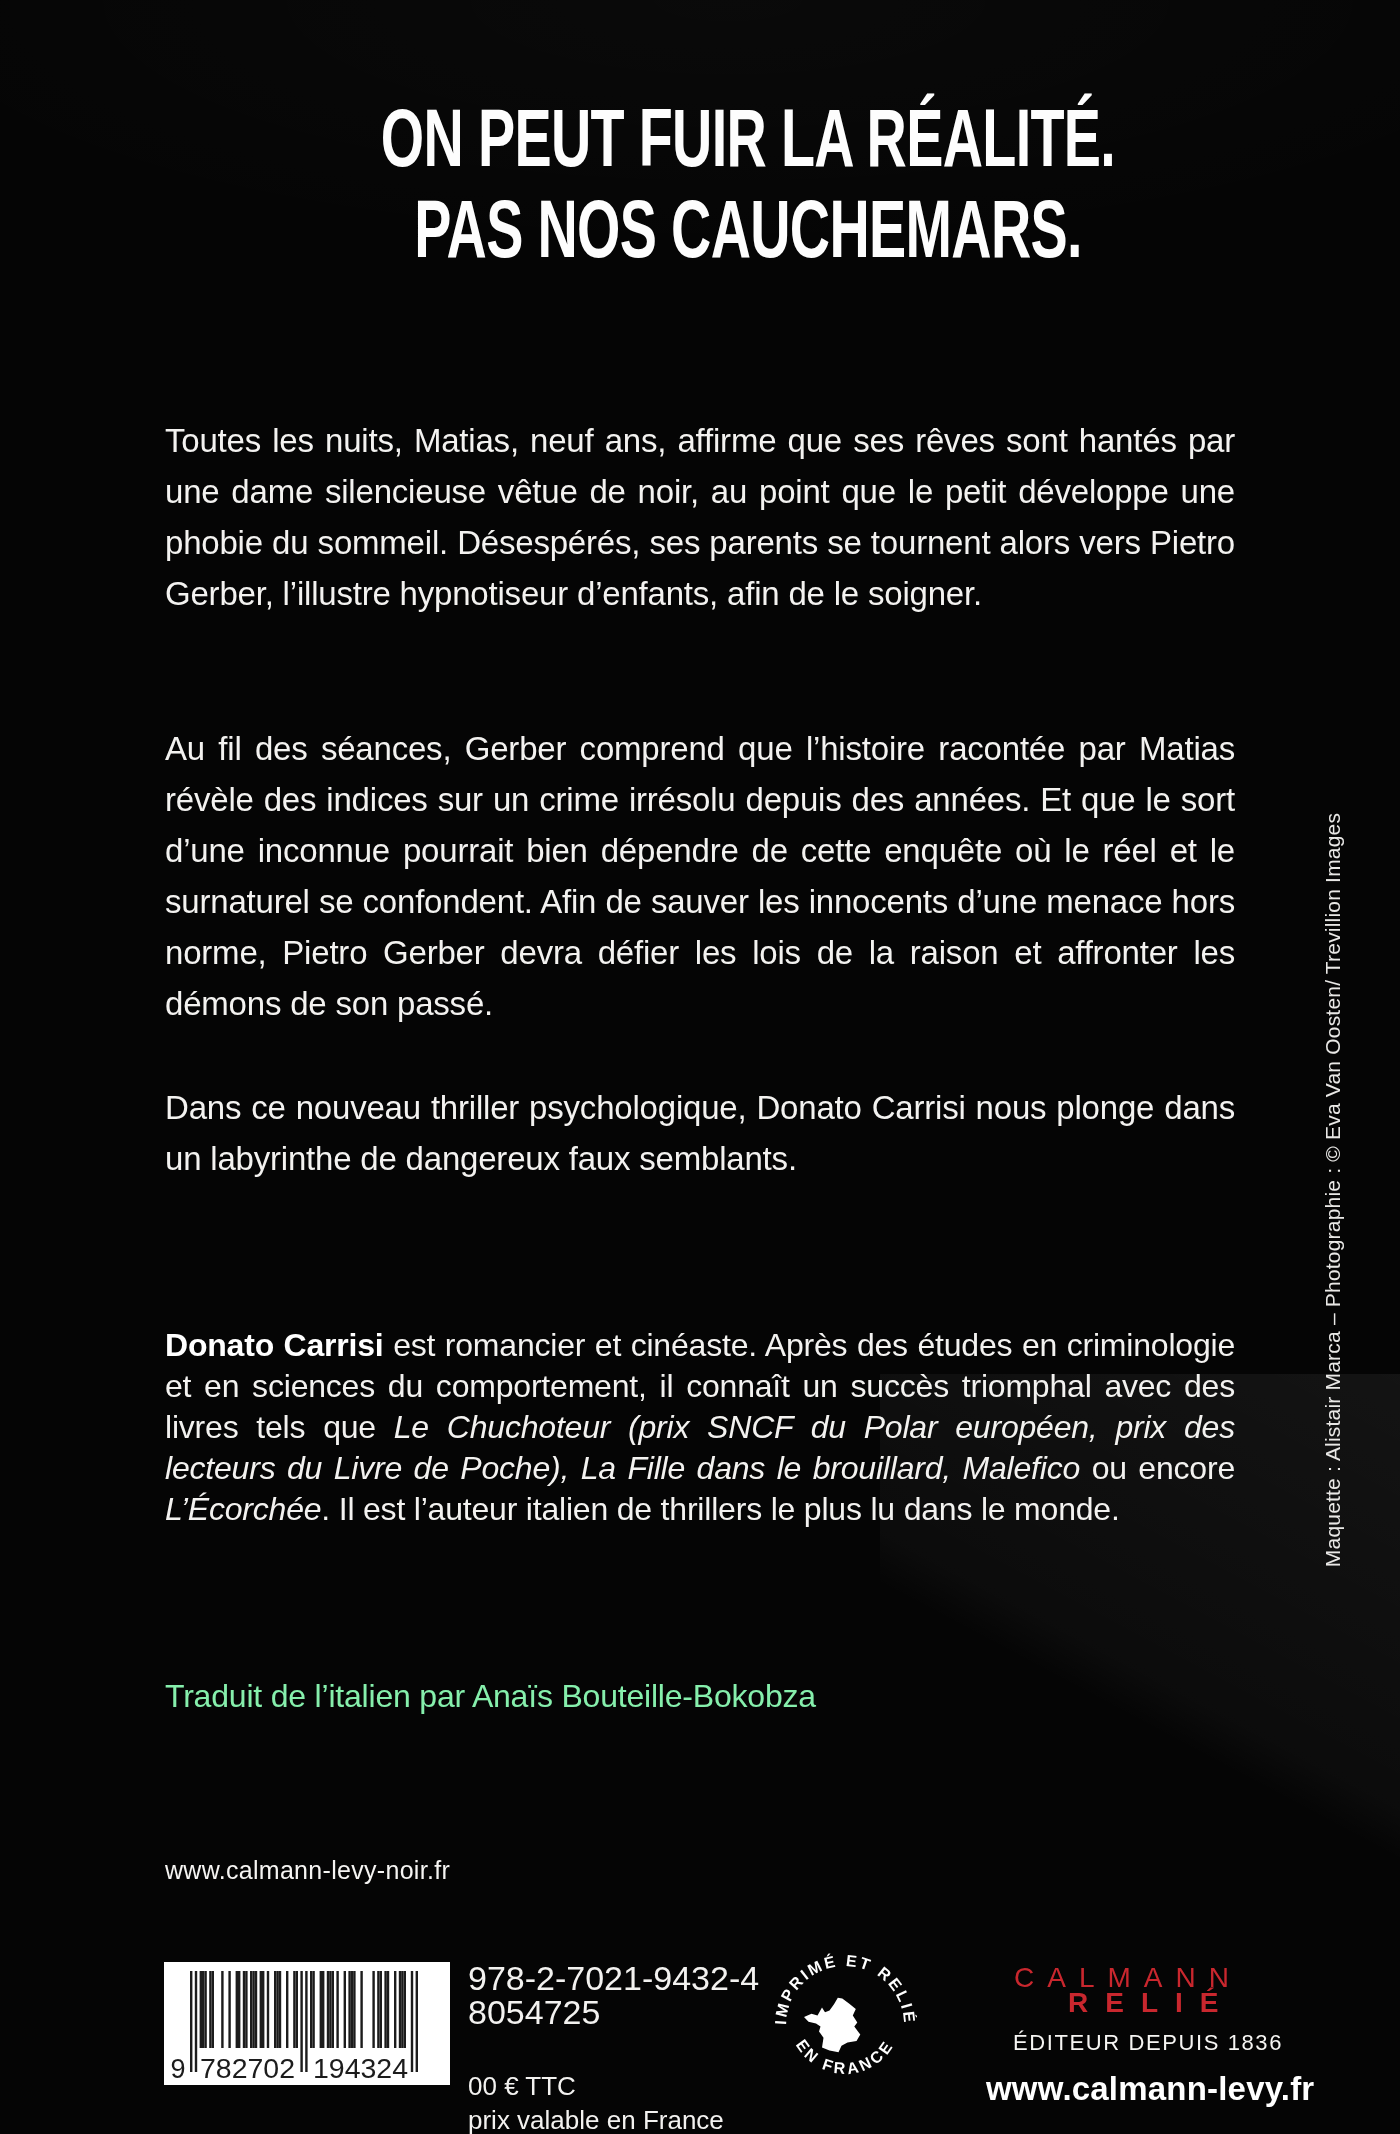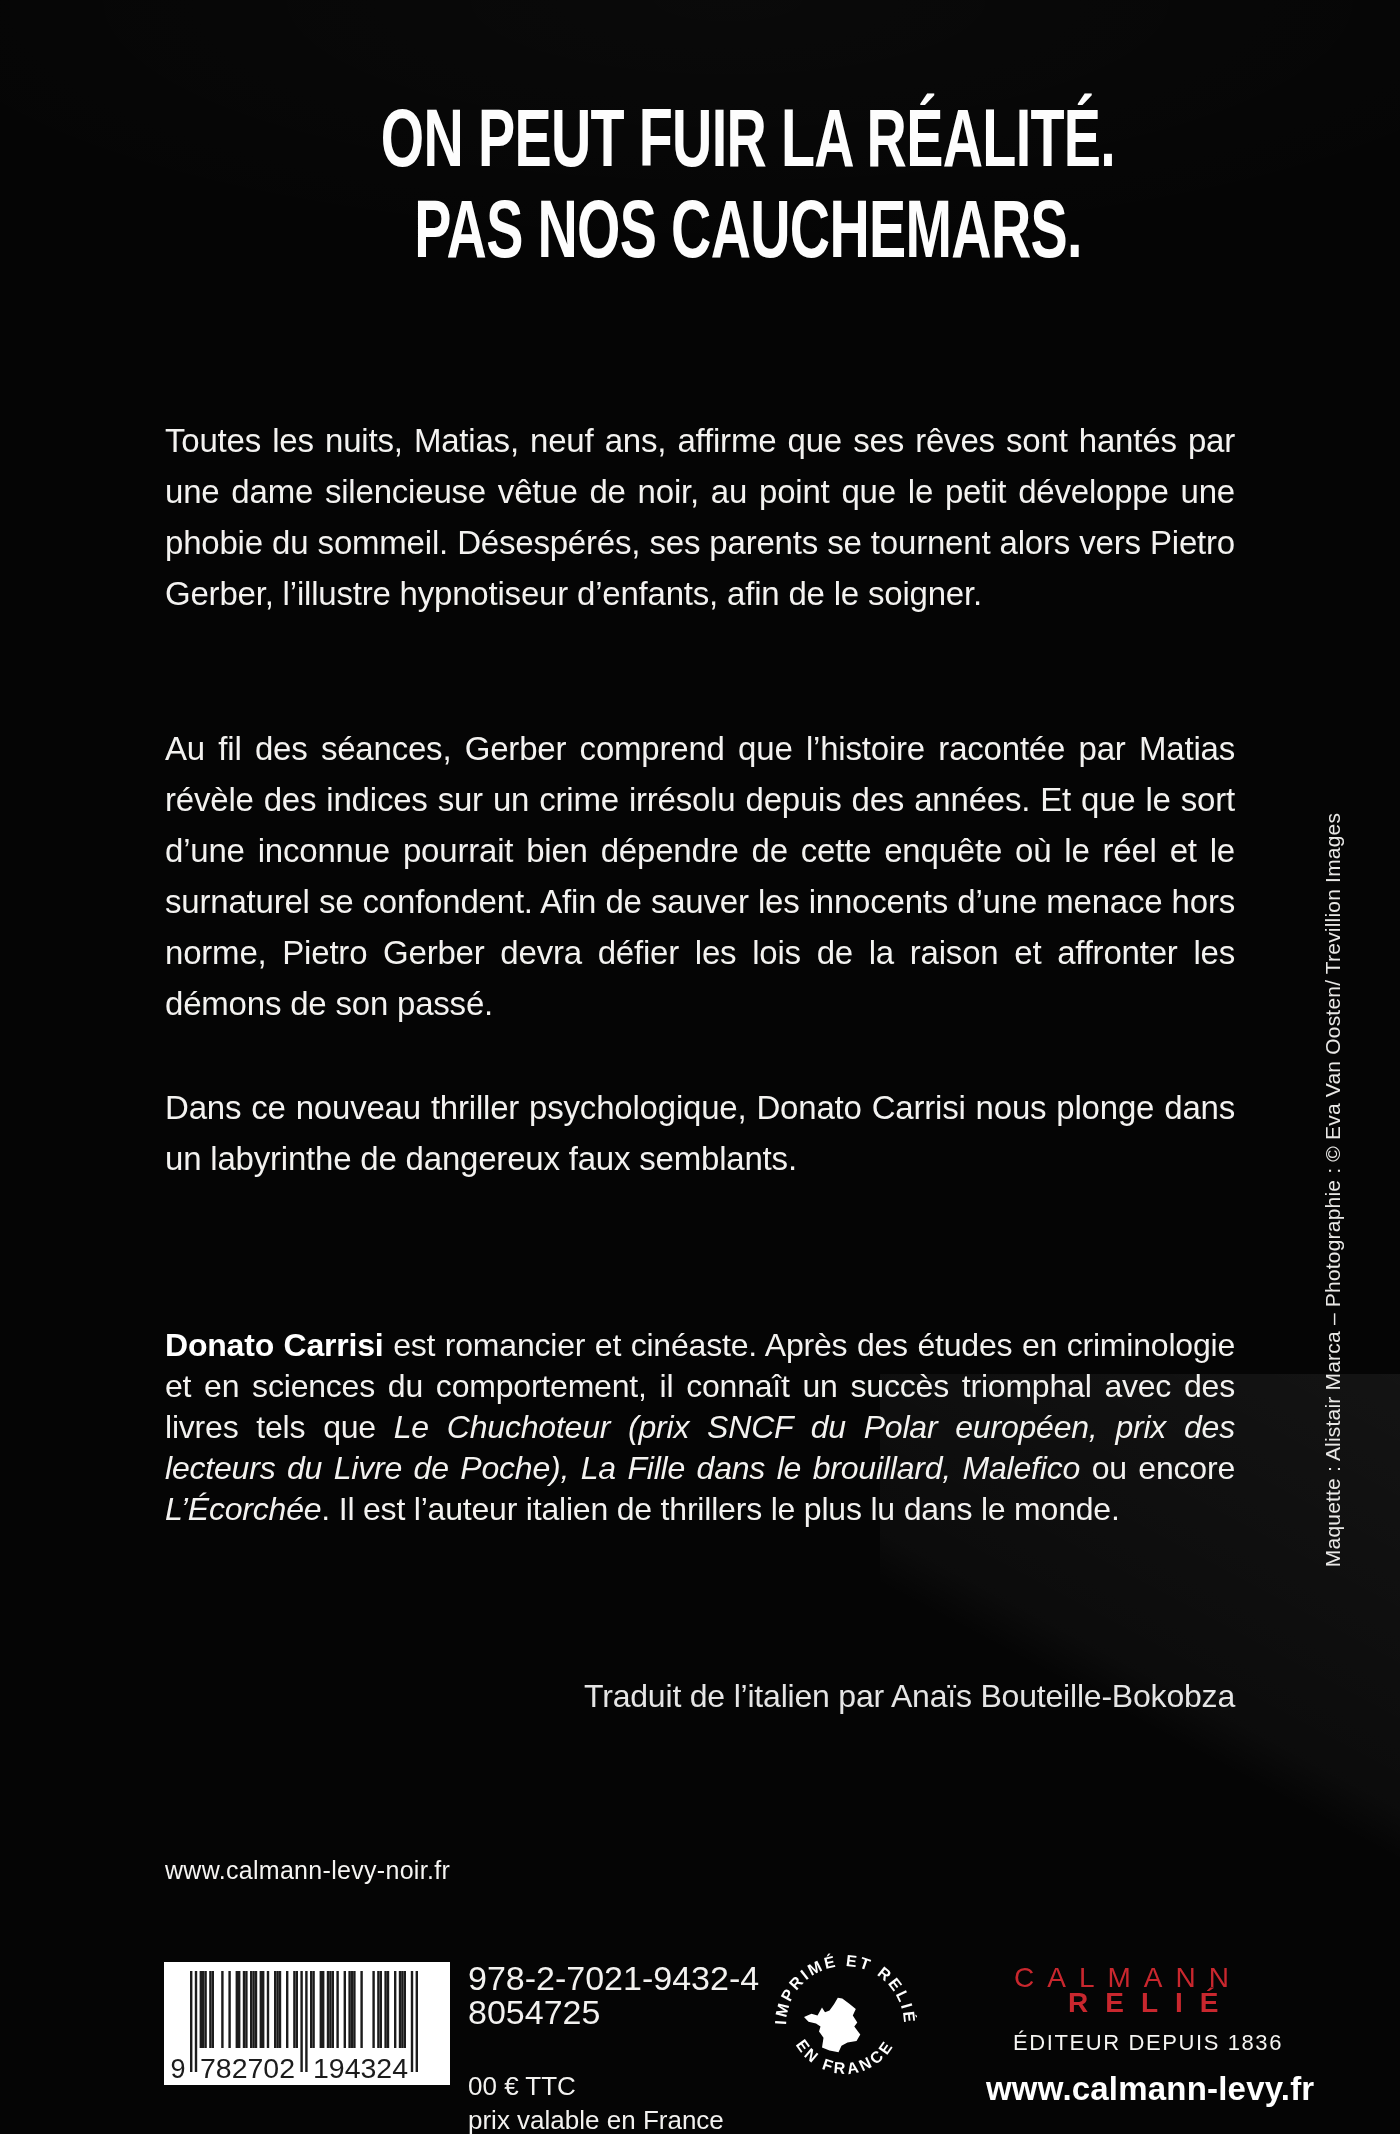--- a/index.html
+++ b/index.html
@@ -40,21 +40,21 @@
 
   .bio {
     position:absolute; left:165px; width:1070px; top:1293px;
     font-size:32px; line-height:41px; letter-spacing:-0.2px;
     text-align:justify; color:#f3f2f0;
   }
   .bio b { color:#ffffff; }
 
   .translator {
     position:absolute; left:165px; width:1070px; top:1678px;
-    text-align:right; font-size:32px; letter-spacing:-0.2px; color:#e5e5e5;
+    font-size:32px; letter-spacing:-0.2px; color:#86efac;
   }
 
   .credits-vertical {
     position:absolute; left:1333px; top:1190px;
     transform:translate(-50%,-50%) rotate(-90deg);
     white-space:nowrap; font-size:21px; letter-spacing:0.2px; color:#e9e8e6;
   }
 
   .noir-site { position:absolute; left:165px; top:1856px; font-size:25px; letter-spacing:0.3px; color:#f6f5f3; }
 

